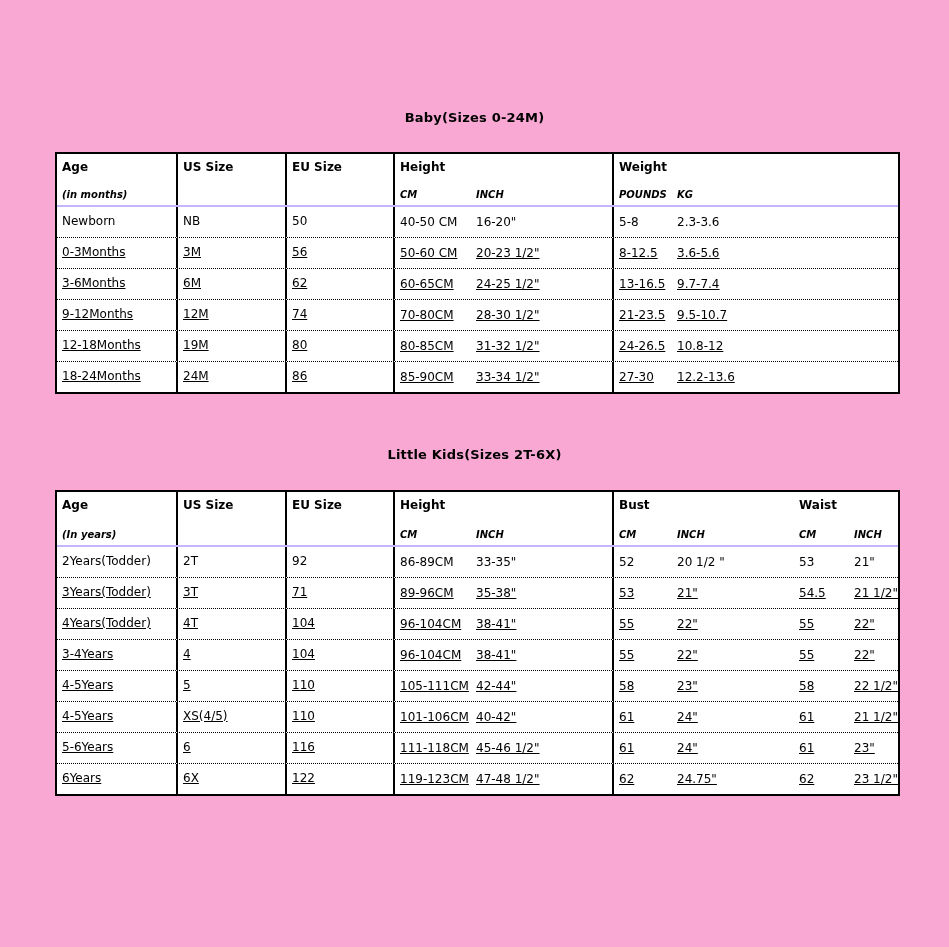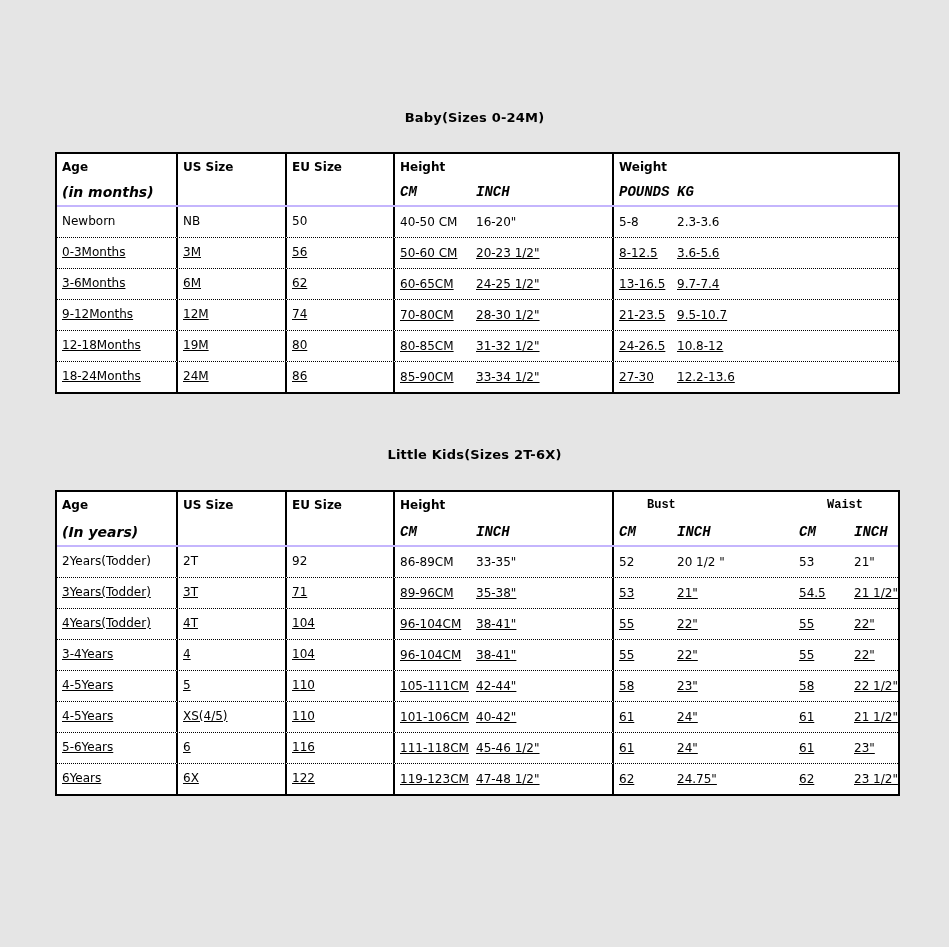--- a/index.html
+++ b/index.html
@@ -1,21 +1,21 @@
 <!DOCTYPE html>
 <html><head>
 <meta charset="utf-8">
 <style>
   html,body { margin:0; padding:0; background:#ffffff; }
   body {
     width:949px; height:947px; position:relative;
     font-family:"DejaVu Sans","Liberation Sans",sans-serif;
     color:#000; font-size:12px;
   }
-  .sheet { position:absolute; inset:0; background:#e5e5e5; }
+  .sheet { position:absolute; inset:0; background:#f9a8d4; }
 
   .table-title {
     position:absolute; left:0; width:949px; text-align:center;
     font-weight:bold; font-size:13px; letter-spacing:0.2px;
   }
   #baby-title { top:110px; }
   #kids-title { top:447px; }
 
   .size-table {
     position:absolute; left:55px; width:845px;
@@ -26,33 +26,33 @@
 
   .row { display:grid; grid-template-columns:119px 109px 108px 219px 1fr; }
   .cell { border-left:2px solid #000; box-sizing:border-box; overflow:hidden; }
   .row .cell:first-child { border-left:none; }
 
   .header-row { border-bottom:2px solid #c4b5fd; font-weight:bold; }
   #baby-table .header-row { height:51px; }
   #kids-table .header-row { height:53px; }
   .hcell { display:flex; flex-direction:column; justify-content:space-between;
            padding:6px 0 5px 5px; }
-  .h-sub { font-style:italic; font-size:14px; }
+  .h-sub { font-style:italic; font-size:10px; }
 
   .trow { height:30px; }
   .trow + .trow { border-top:1px dotted #000;text-decoration:underline; }
   .trow .cell { line-height:29px; padding-left:5px; }
   .trow .cell.subgrid, .hcell { padding-left:0; }
   .trow .cell.subgrid { display:grid; align-items:center; padding-left:5px; }
 
   .sub-h  { display:grid; grid-template-columns:76px 1fr; }
   .sub-w  { display:grid; grid-template-columns:58px 1fr; }
   .sub-bw { display:grid; grid-template-columns:58px 122px 55px 1fr; }
-  .hcell .sub-h, .hcell .sub-w, .hcell .sub-bw, .hcell .bw-top { padding-left:5px;font-family:Liberation Mono, monospace; }
-  .bw-top { display:grid; grid-template-columns:180px 1fr;margin-left:28px; }
+  .hcell .sub-h, .hcell .sub-w, .hcell .sub-bw, .hcell .bw-top { padding-left:5px; }
+  .bw-top { display:grid; grid-template-columns:180px 1fr; }
   .h-main { padding-left:5px; }
   .trow .subgrid span { display:block; line-height:29px; }
 </style>
 </head>
 <body>
 
 <div class="sheet">
 
   <div class="table-title" id="baby-title">Baby(Sizes 0-24M)</div>
 

